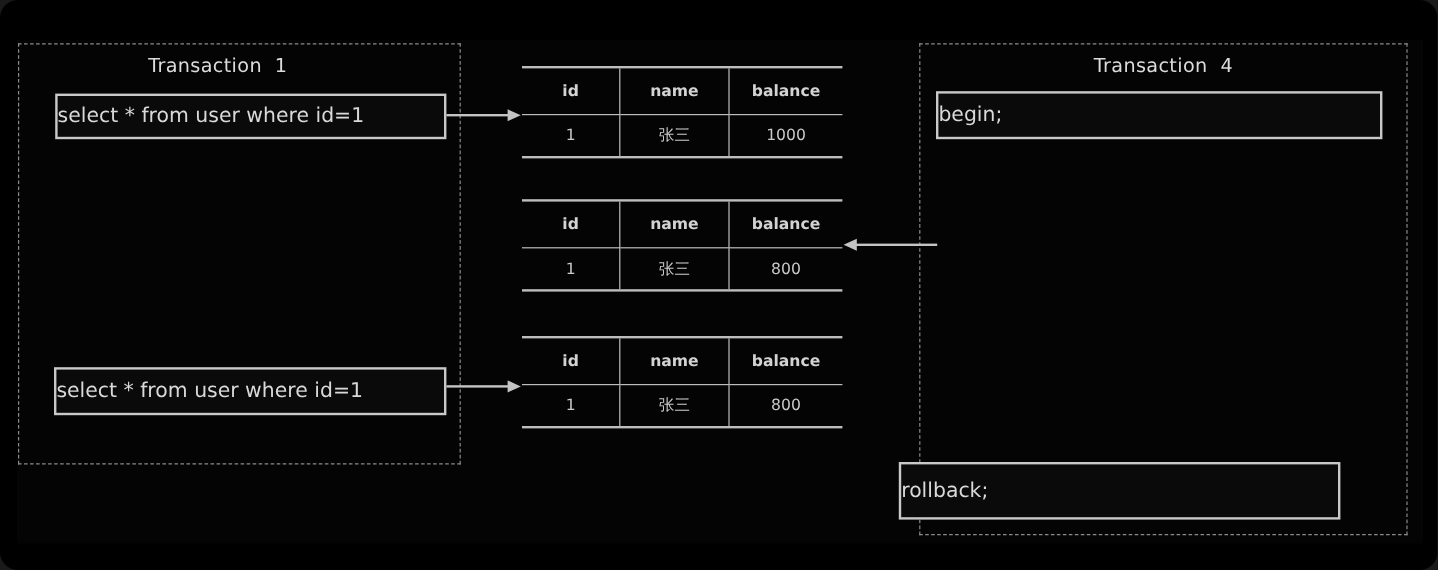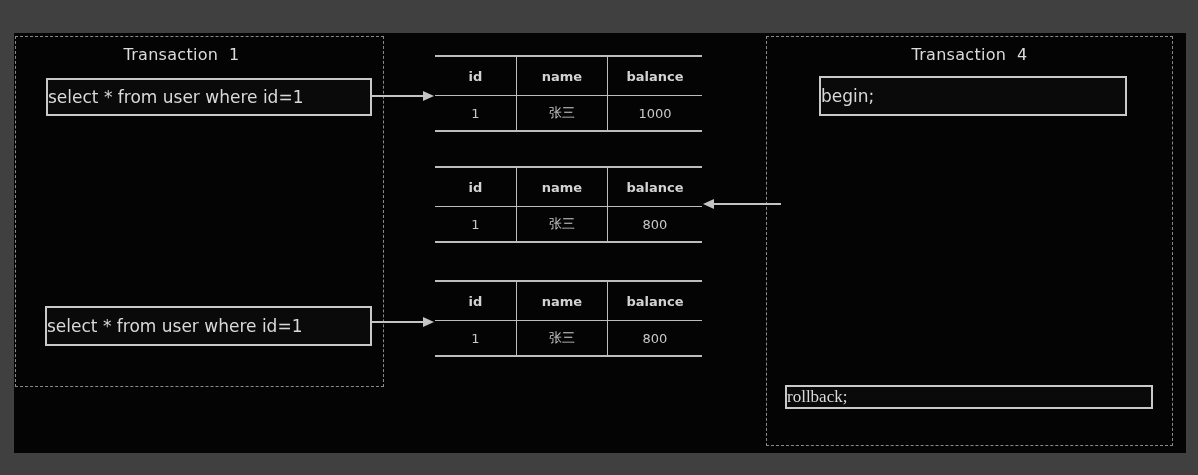--- a/index.html
+++ b/index.html
@@ -1,22 +1,23 @@
 <!DOCTYPE html>
 <html><head>
 <meta charset="utf-8">
 <style>
   * { margin: 0; padding: 0; box-sizing: border-box; }
   html, body { background: #1a1a1a; }
   .stage {
     position: relative;
     width: 1198px; height: 475px;
-    background: #404040;
+    background: #000000;
     overflow: hidden;
     font-family: "DejaVu Sans", "Liberation Sans", sans-serif;
+    border-radius: 15px;
   }
   .slide {
     position: absolute;
     left: 14px; top: 33px; width: 1172px; height: 420px;
     background: #040404;
   }
   .panel {
     position: absolute;
     border: 1px dashed #8a8a8a;
   }
@@ -98,26 +99,26 @@
     <span>select * from user where id=1</span>
   </div>
 
   <div class="sqlbox" style="left:45px; top:306px; width:327px; height:40px;">
     <span>select * from user where id=1</span>
   </div>
 
   <div class="panel" style="left:766px; top:36px; width:407px; height:410px;"></div>
   <div class="panel-title" style="left:766px; top:45px; width:407px;">Transaction  4</div>
 
-  <div class="sqlbox" style="left:819px; top:76px; width:308px; height:40px;">
+  <div class="sqlbox" style="left:780px; top:76px; width:372px; height:40px;">
     <span>begin;</span>
   </div>
 
 
-  <div class="sqlbox" style="left:785px; top:385px; width:368px; height:24px;font-family:Liberation Serif, serif;">
+  <div class="sqlbox" style="left:749px; top:385px; width:368px; height:48px;">
     <span>rollback;</span>
   </div>
 
   <div class="utable" style="left:435px; top:55px;">
     <div class="cell hcell vline">id</div>
     <div class="cell hcell vline">name</div>
     <div class="cell hcell">balance</div>
     <div class="cell vline">1</div>
     <div class="cell vline">张三</div>
     <div class="cell">1000</div>

